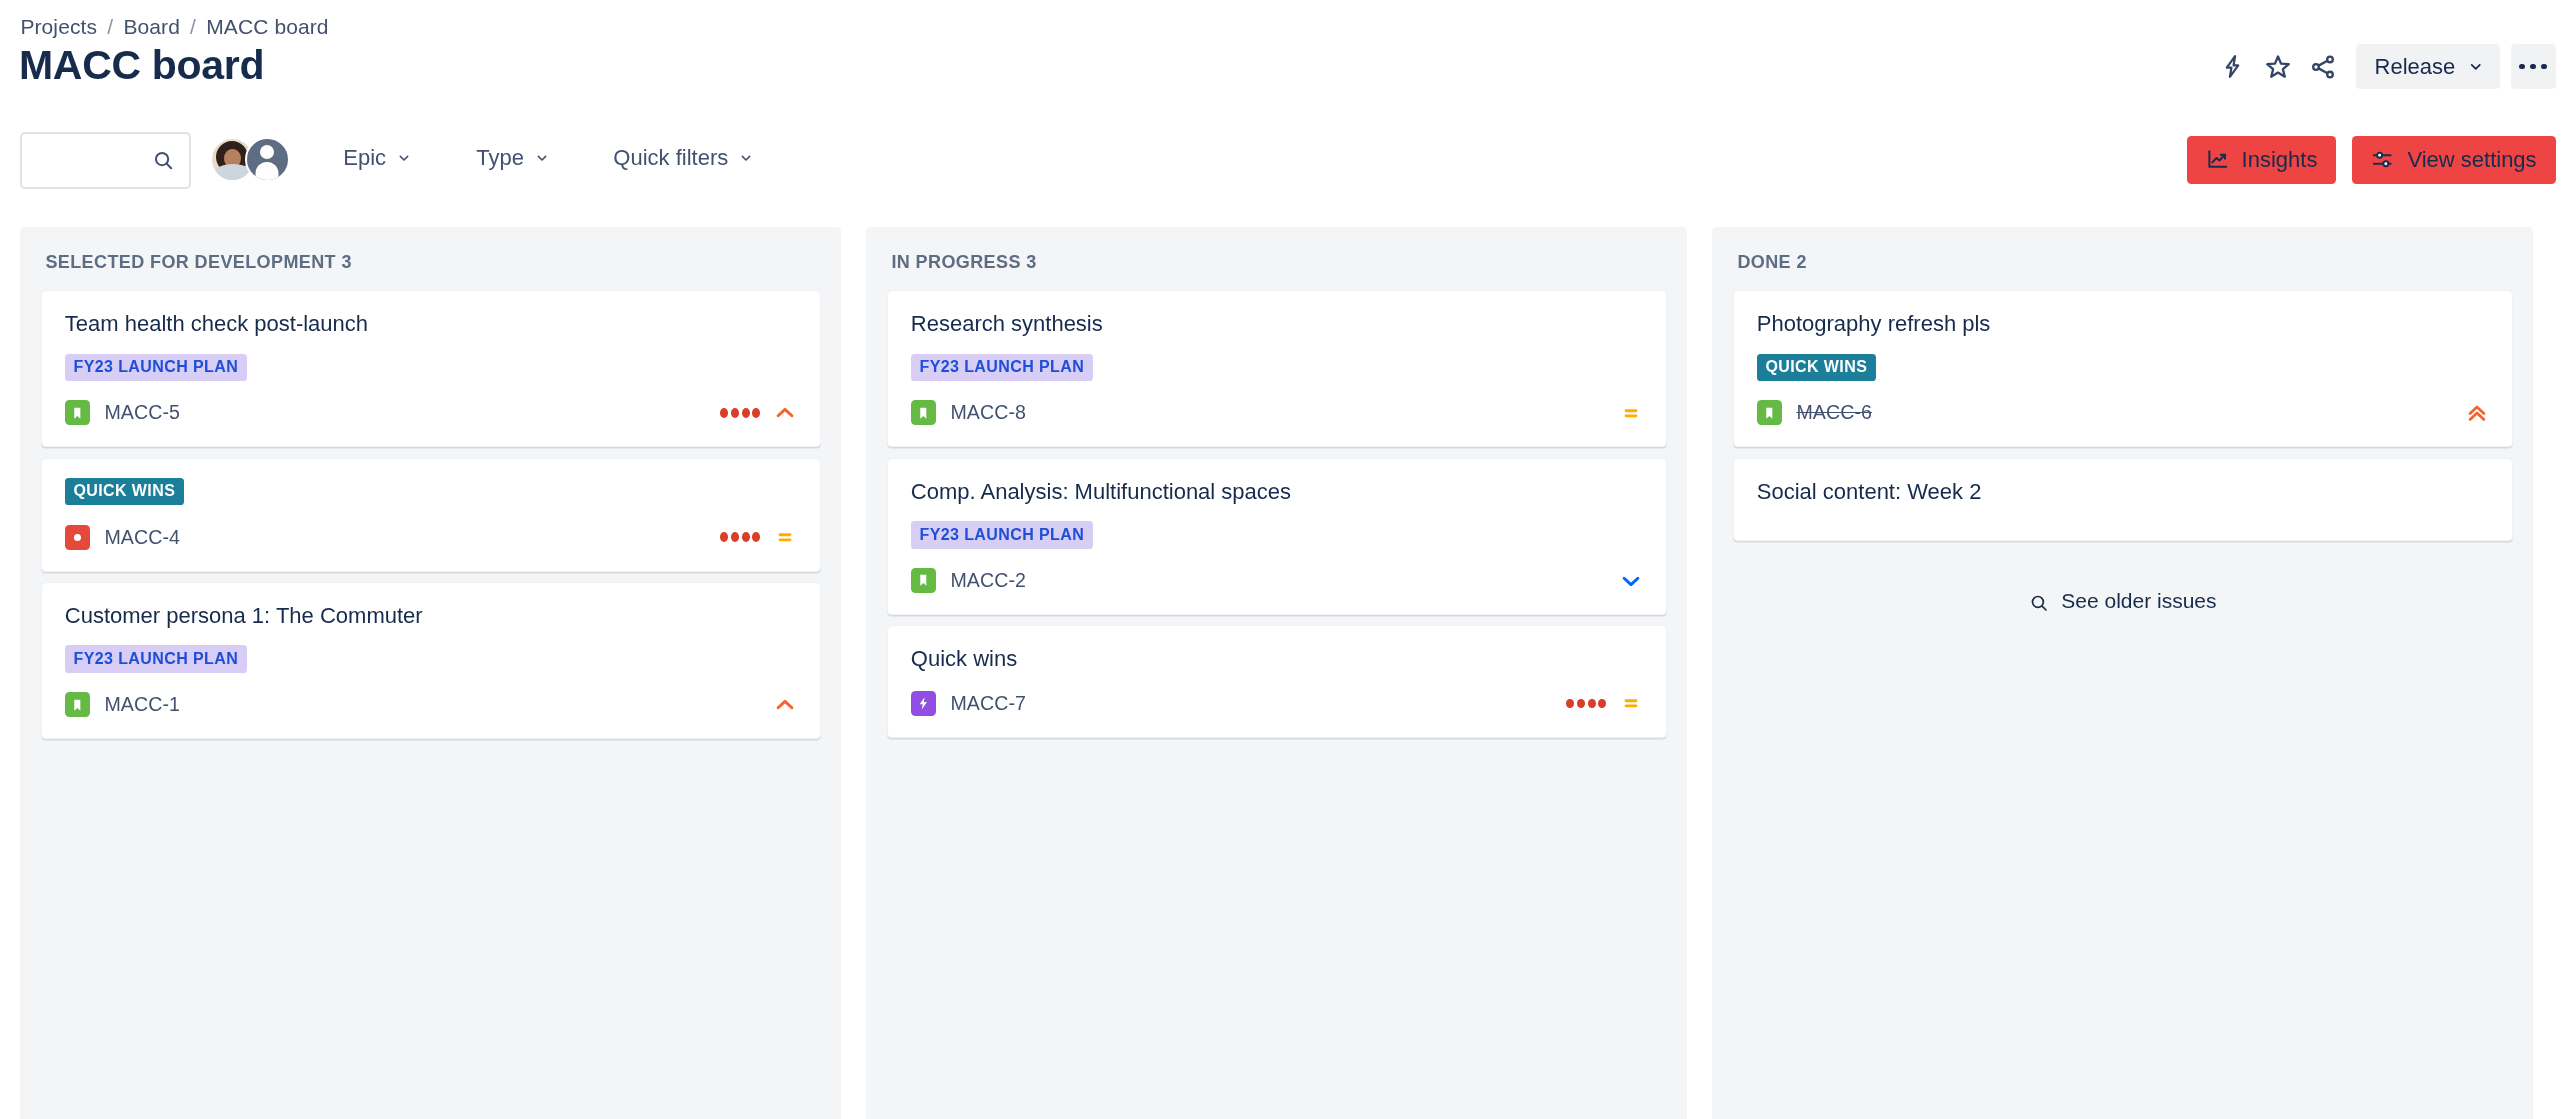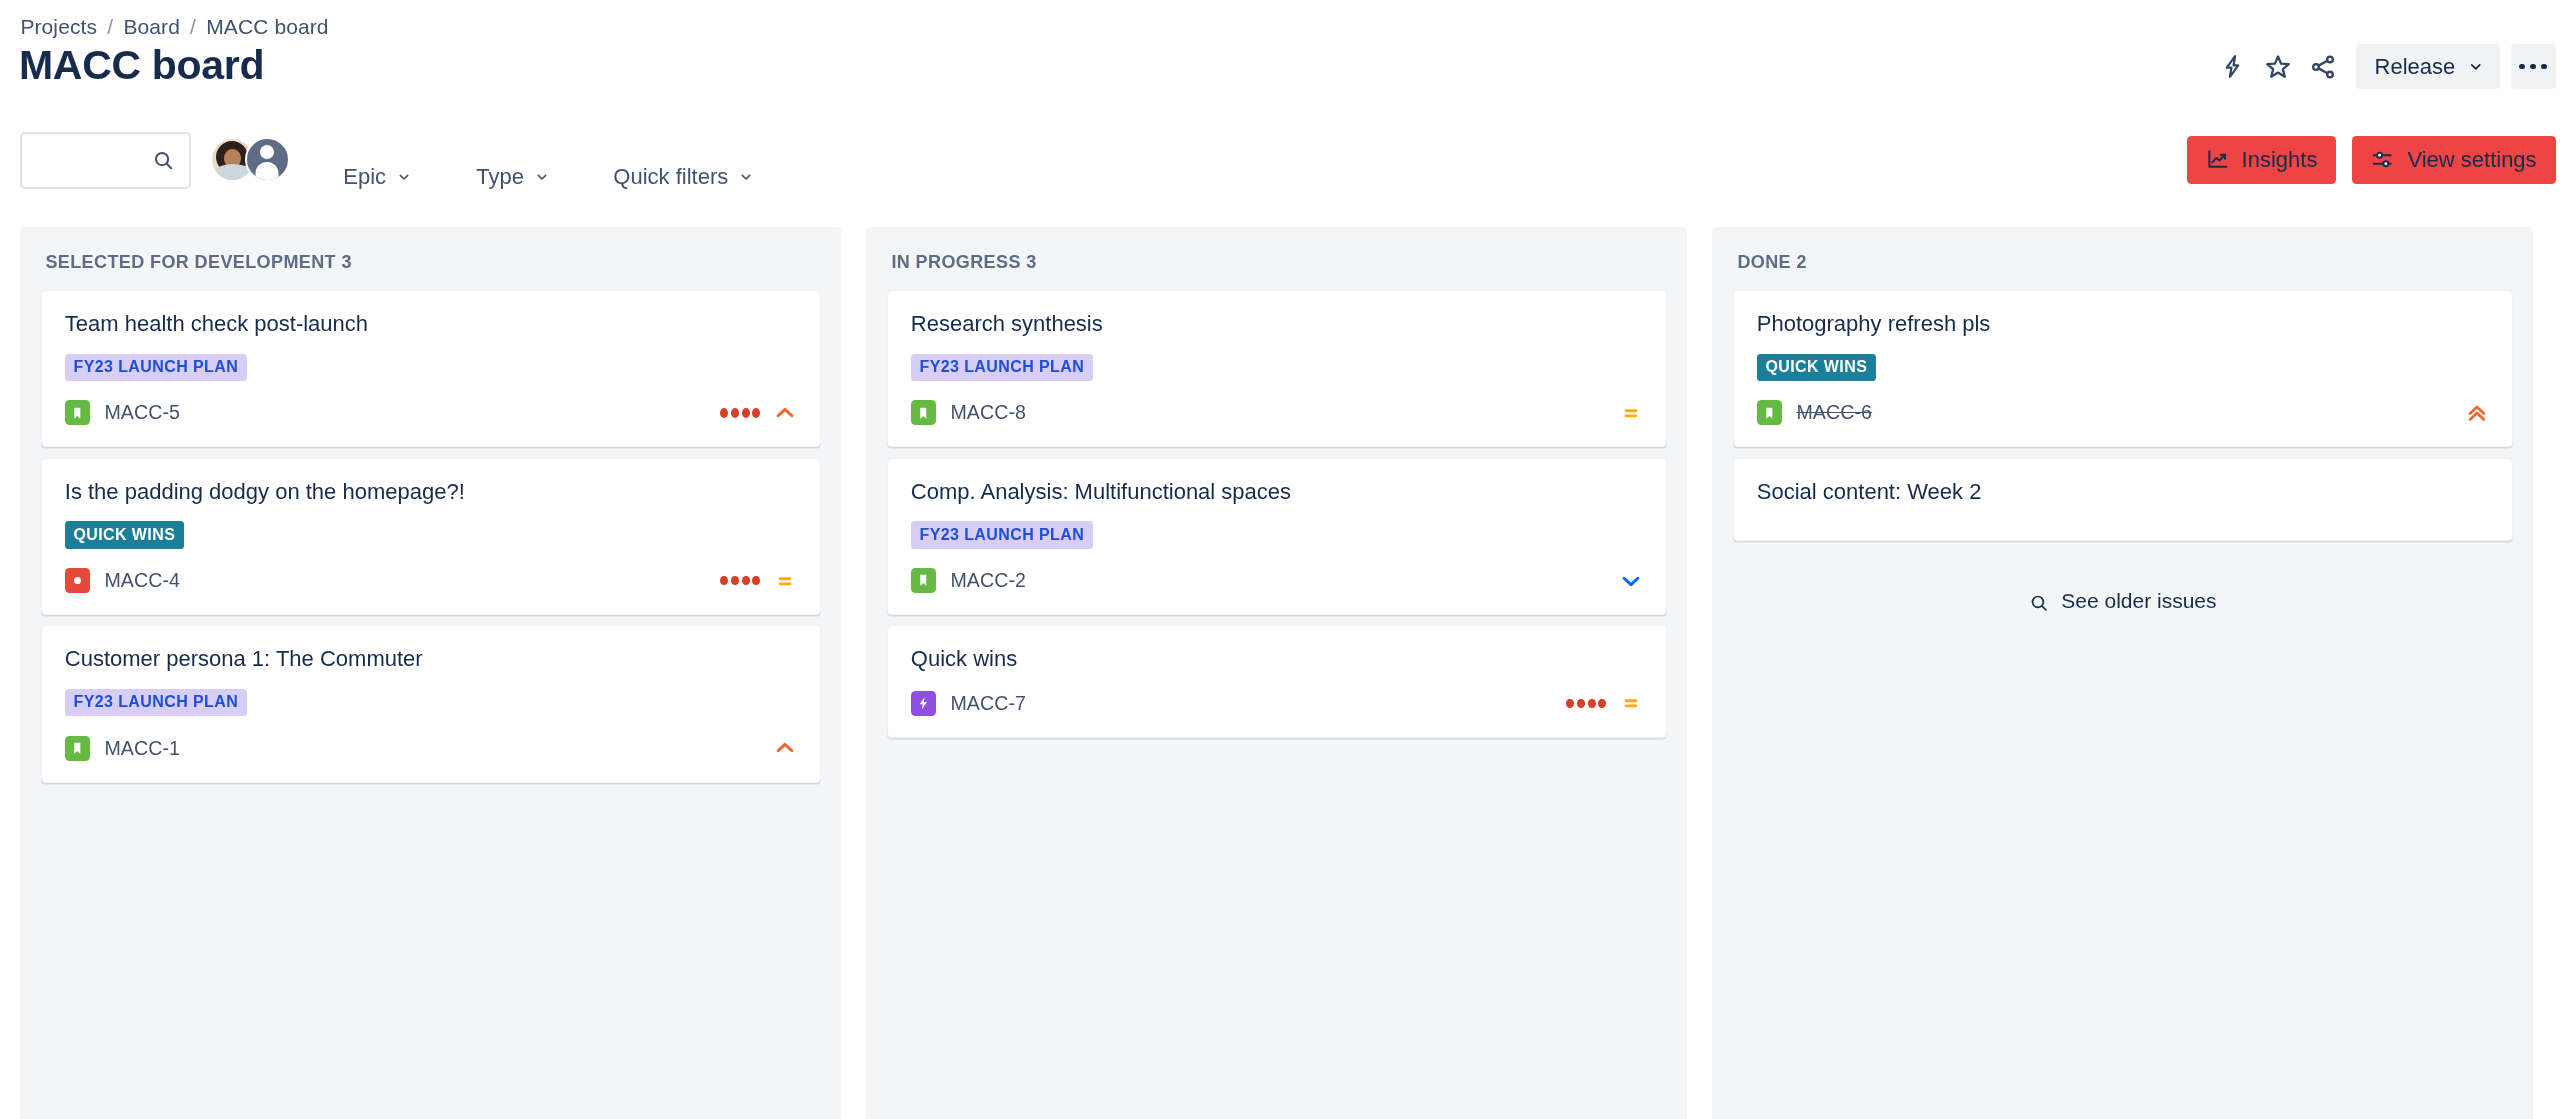--- a/index.html
+++ b/index.html
@@ -94,21 +94,21 @@
   .avatar-silhouette { background: #5e6c84; position: relative; }
   .avatar-silhouette .head {
     position: absolute; left: 50%; top: 5.8px; transform: translateX(-50%);
     width: 14px; height: 14px; border-radius: 50%; background: #fff;
   }
   .avatar-silhouette .shoulders {
     position: absolute; left: 50%; top: 22.6px; transform: translateX(-50%);
     width: 23px; height: 22px; border-radius: 11.6px 11.6px 0 0; background: #fff;
   }
   .filter-dd {
-    position: absolute; top: 24px; height: 45px;
+    position: absolute; top: 5px; height: 45px;
     display: flex; align-items: center; gap: 10.2px;
     font-size: 22px; color: #42526e; cursor: pointer;
     padding: 0 7.3px; border-radius: 3.6px;
   }
   .filter-epic { left: 336px; }
   .filter-type { left: 469px; }
   .filter-quick { left: 606px; }
 
   .right-btns { position: absolute; right: 20.4px; top: 5.8px; display: flex; gap: 16px; }
   .pill-btn {
@@ -321,21 +321,20 @@
               <span class="prio">
                 <svg width="22" height="22" viewBox="0 0 24 24">
                     <path d="M4.5 15 L12 8 L19.5 15" fill="none" stroke="#f2642a" stroke-width="3.2" stroke-linecap="round" stroke-linejoin="round"></path>
                   </svg>
               </span>
             </div>
           </div>
         </div>
 
         <div class="card">
-          <div class="card-title">Is the padding dodgy on the homepage?!</div>
           <div class="epic-tag epic-teal">QUICK WINS</div>
           <div class="card-footer">
             <div class="footer-left">
               <span class="type-icon type-bug">
                 <svg width="13" height="13" viewBox="0 0 24 24">
                     <circle cx="12" cy="12" r="6.5" fill="#fff"></circle>
                   </svg>
               </span>
               <span class="issue-key">MACC-4</span>
             </div>

